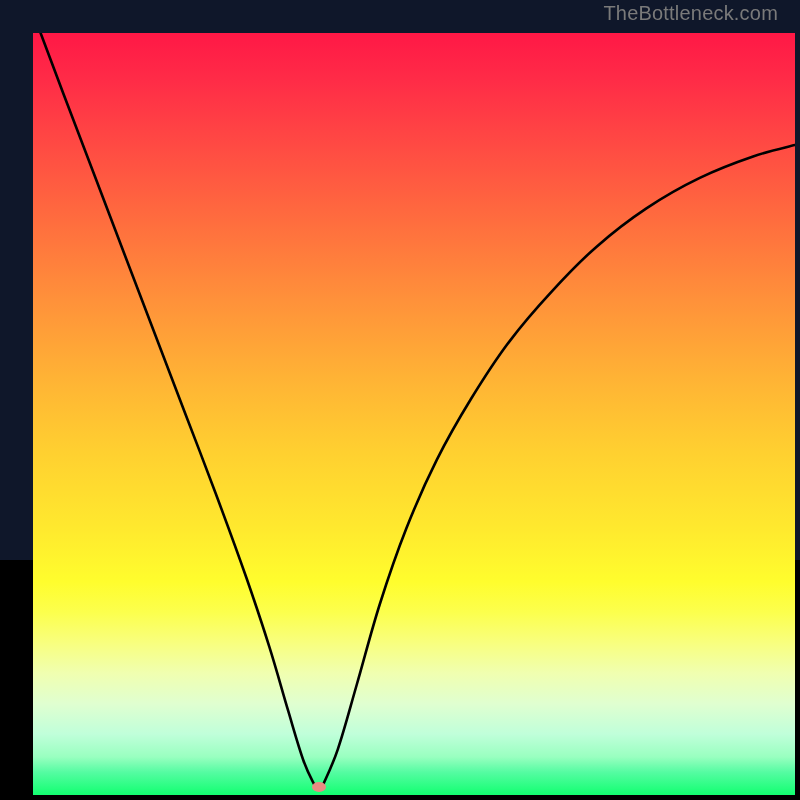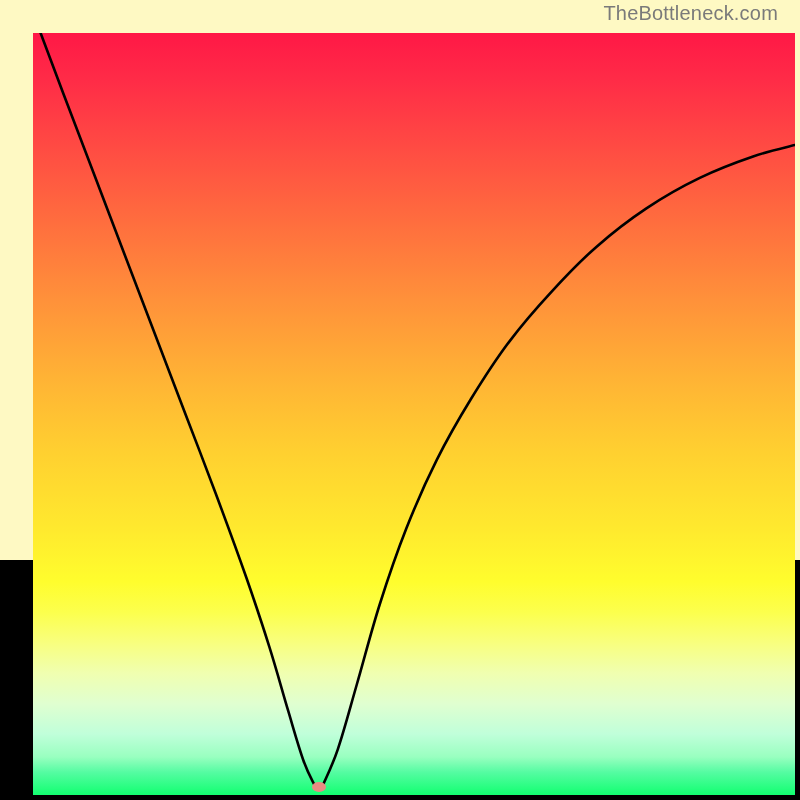--- a/index.html
+++ b/index.html
@@ -1,17 +1,17 @@
 <!DOCTYPE html>
 <html><head>
 <meta charset="utf-8">
 <style>
   * { margin: 0; padding: 0; box-sizing: border-box; }
   body { width: 800px; height: 800px; overflow: hidden; background: #000; font-family: Arial, sans-serif; }
-  .frame { width: 800px; height: 560px; background: #fef9c3; padding: 33px; position: relative; }
+  .frame { width: 800px; height: 560px; background: #0f172a; padding: 33px; position: relative; }
   .plot-area {
     width: 762px;
     height: 762px;
     position: relative;
     background: linear-gradient(to bottom,
       #ff1846 0%,
       #ff2b47 6%,
       #ff4b43 15%,
       #ff6e3e 25%,
       #ff913a 35%,

